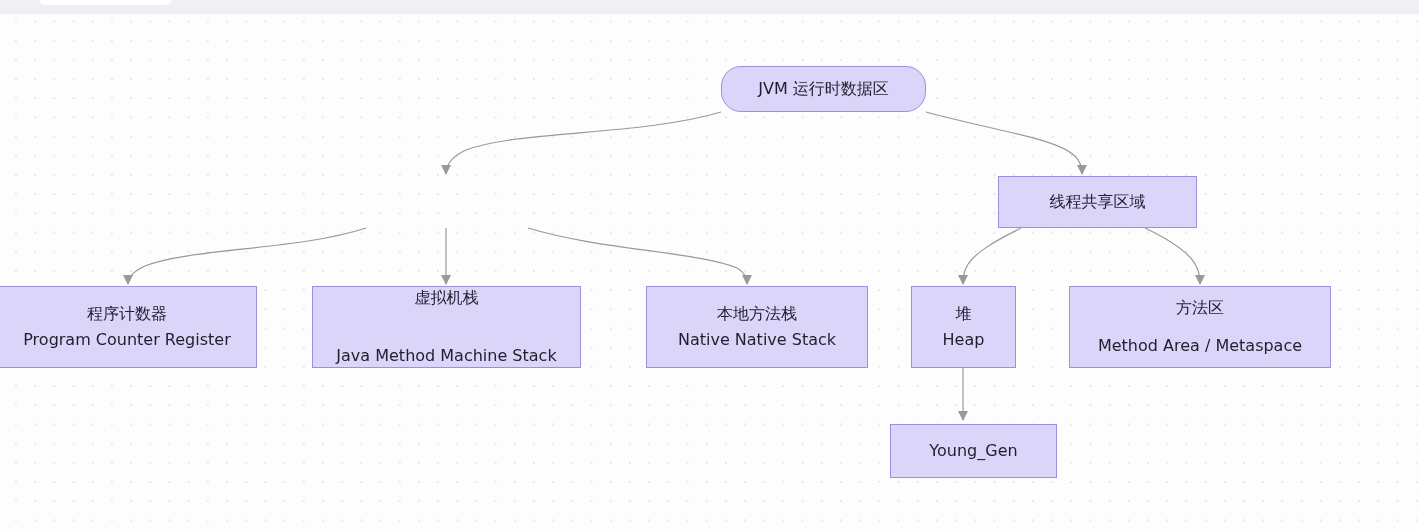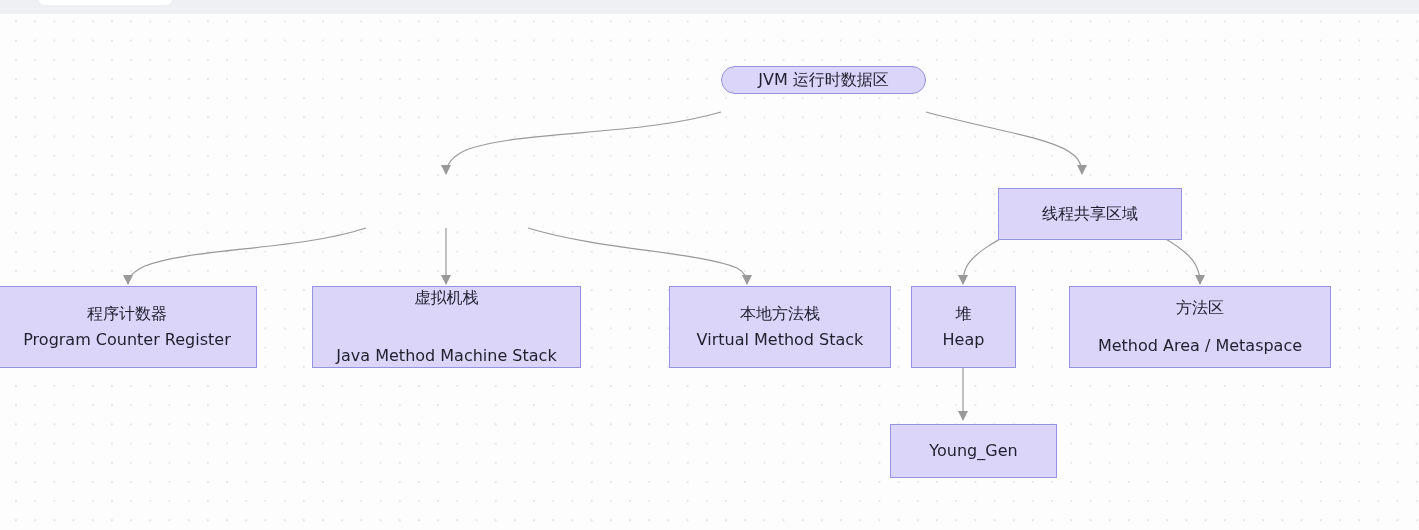--- a/index.html
+++ b/index.html
@@ -31,26 +31,26 @@
 
   .node {
     position: absolute; z-index: 2; box-sizing: border-box;
     background: #dbd5fa; border: 1.4px solid #9691e1;
     display: flex; flex-direction: column; align-items: center; justify-content: center;
     color: #1f1f2e; font-size: 16px; line-height: 26px; text-align: center;
     cursor: default; white-space: nowrap;
   }
   .node span { display: block; }
 
-  .n-root          { left: 721px;  top: 66px;  width: 205px; height: 28px; border-radius: 20px; }
+  .n-root          { left: 721px;  top: 66px;  width: 205px; height: 46px; border-radius: 20px; }
   .n-private       { left: 362px;  top: 176px; width: 168px; height: 52px; }
-  .n-shared        { left: 998px;  top: 188px; width: 184px; height: 52px; }
+  .n-shared        { left: 998px;  top: 176px; width: 199px; height: 52px; }
   .n-pc            { left: -3px;   top: 286px; width: 260px; height: 82px; }
   .n-vmstack       { left: 312px;  top: 286px; width: 269px; height: 82px; gap: 32px; }
-  .n-native        { left: 669px;  top: 286px; width: 222px; height: 82px; }
+  .n-native        { left: 646px;  top: 286px; width: 222px; height: 82px; }
   .n-heap          { left: 911px;  top: 286px; width: 105px; height: 82px; }
   .n-method        { left: 1069px; top: 286px; width: 262px; height: 82px; gap: 12px; }
   .n-young         { left: 890px;  top: 424px; width: 167px; height: 54px; }
 </style>
 </head>
 <body>
 
 <div class="stage">
 
   <div class="topbar">
@@ -91,21 +91,21 @@
     <span>Program Counter Register</span>
   </div>
 
   <div class="node n-vmstack">
     <span>虚拟机栈</span>
     <span>Java Method Machine Stack</span>
   </div>
 
   <div class="node n-native">
     <span>本地方法栈</span>
-    <span>Virtual Method Stack</span>
+    <span>Native Native Stack</span>
   </div>
 
   <div class="node n-heap">
     <span>堆</span>
     <span>Heap</span>
   </div>
 
   <div class="node n-method">
     <span>方法区</span>
     <span>Method Area / Metaspace</span>

